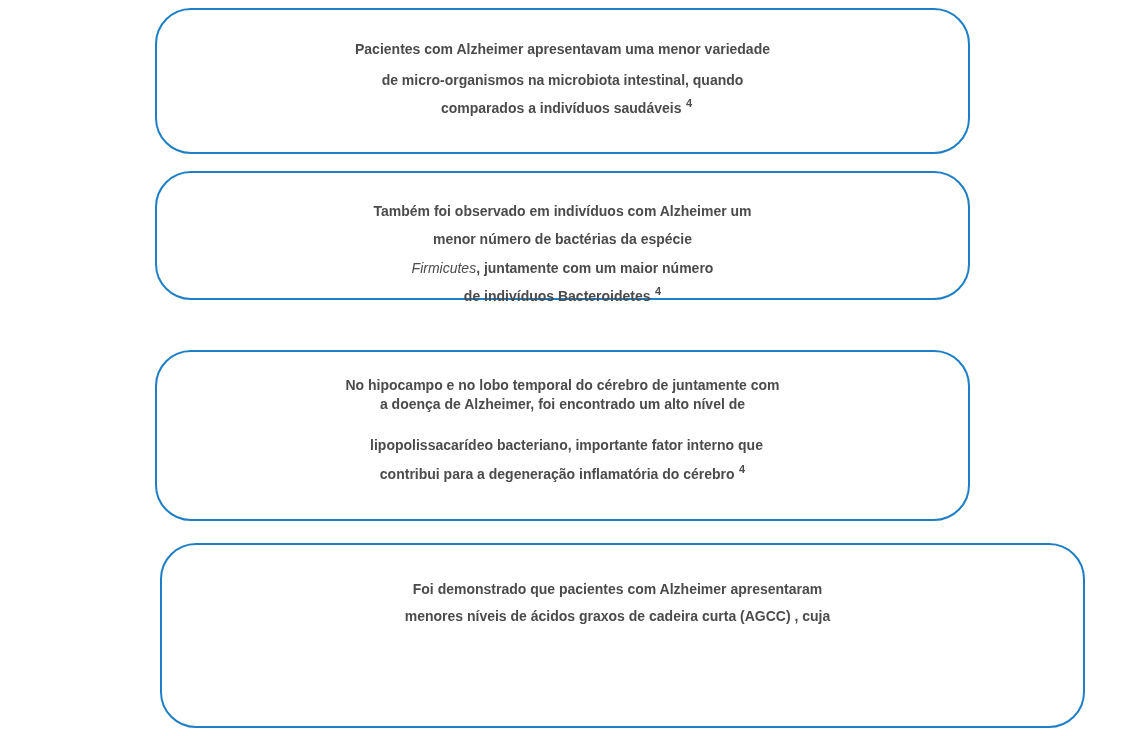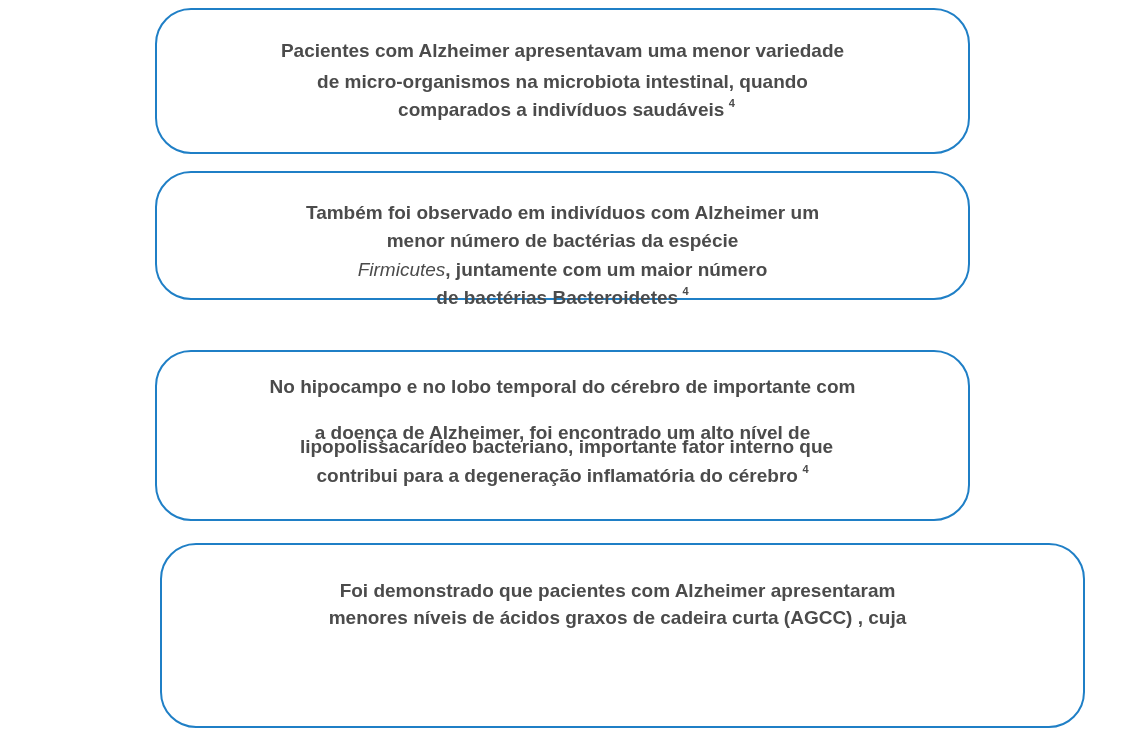--- a/index.html
+++ b/index.html
@@ -1,44 +1,44 @@
 <!DOCTYPE html>
 <html><head>
 <meta charset="utf-8">
 <style>
   html, body { margin:0; padding:0; background:#ffffff; }
   body { width:1128px; height:736px; position:relative; overflow:hidden;
          font-family:"Liberation Sans", sans-serif; }
   .box { position:absolute; box-sizing:border-box; border:2px solid #1f7fc6;
          border-radius:36px; background:#fff; }
   .txt { position:absolute; left:0; right:0; text-align:center; color:#4b4b4b;
-         font-weight:bold; font-size:19px; }
+         font-weight:bold; font-size:14px; }
   .line { position:absolute; left:0; right:0; text-align:center; white-space:nowrap; }
   sup { font-size:11px; vertical-align:top; position:relative; top:-2px; }
   em { font-style:italic; }
 </style>
 </head>
 <body>
 
 <div class="box" style="left:155px; top:8px; width:815px; height:146px;">
   <div class="line" style="top:30px;"><span class="txt" style="position:static;">Pacientes com Alzheimer apresentavam uma menor variedade</span></div>
   <div class="line" style="top:61px;"><span class="txt" style="position:static;">de micro-organismos na microbiota intestinal, quando</span></div>
   <div class="line" style="top:89px;margin-left:8px;"><span class="txt" style="position:static;">comparados a indivíduos saudáveis</span> <sup class="txt" style="position:relative;font-size:11px;">4</sup></div>
 </div>
 
 <div class="box" style="left:155px; top:171px; width:815px; height:129px;">
   <div class="line" style="top:29px;"><span class="txt" style="position:static;">Também foi observado em indivíduos com Alzheimer um</span></div>
   <div class="line" style="top:57px;"><span class="txt" style="position:static;">menor número de bactérias da espécie</span></div>
   <div class="line" style="top:86px;"><em class="txt" style="position:static;font-weight:normal;font-style:italic;">Firmicutes</em><span class="txt" style="position:static;">, juntamente com um maior número</span></div>
-  <div class="line" style="top:114px;"><span class="txt" style="position:static;">de bactérias Bacteroidetes</span> <sup class="txt" style="position:relative;font-size:11px;">4</sup></div>
+  <div class="line" style="top:114px;"><span class="txt" style="position:static;">de indivíduos Bacteroidetes</span> <sup class="txt" style="position:relative;font-size:11px;">4</sup></div>
 </div>
 
 <div class="box" style="left:155px; top:350px; width:815px; height:171px;">
-  <div class="line" style="top:24px;"><span class="txt" style="position:static;">No hipocampo e no lobo temporal do cérebro de importante com</span></div>
-  <div class="line" style="top:70px;"><span class="txt" style="position:static;">a doença de Alzheimer, foi encontrado um alto nível de</span></div>
+  <div class="line" style="top:24px;"><span class="txt" style="position:static;">No hipocampo e no lobo temporal do cérebro de juntamente com</span></div>
+  <div class="line" style="top:43px;"><span class="txt" style="position:static;">a doença de Alzheimer, foi encontrado um alto nível de</span></div>
   <div class="line" style="top:84px;padding-left:8px;"><span class="txt" style="position:static;">lipopolissacarídeo bacteriano, importante fator interno que</span></div>
   <div class="line" style="top:113px;"><span class="txt" style="position:static;">contribui para a degeneração inflamatória do cérebro</span> <sup class="txt" style="position:relative;font-size:11px;">4</sup></div>
 </div>
 
 <div class="box" style="left:160px; top:543px; width:925px; height:185px;">
   <div class="line" style="top:35px; left:-10px;"><span class="txt" style="position:static;">Foi demonstrado que pacientes com Alzheimer apresentaram</span></div>
   <div class="line" style="top:62px; left:-10px;"><span class="txt" style="position:static;">menores níveis de ácidos graxos de cadeira curta (AGCC) , cuja</span></div>
 </div>
 
 </body></html>

